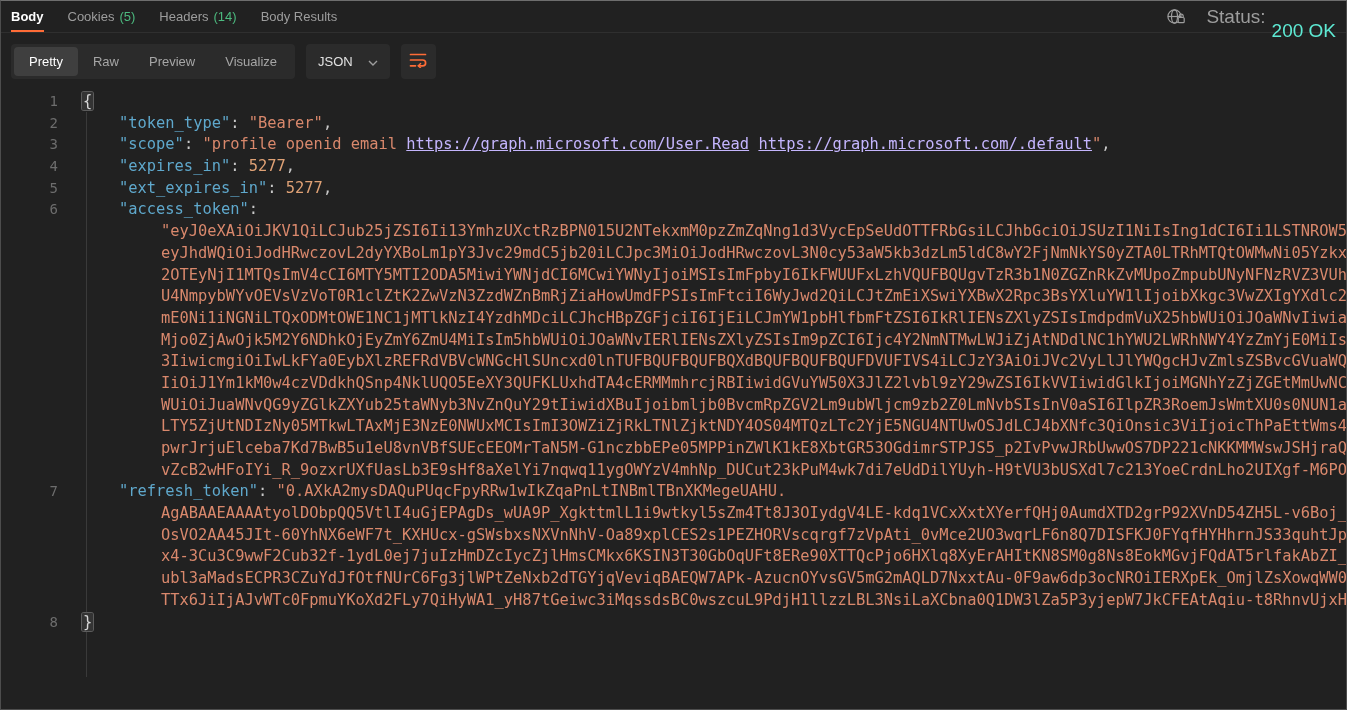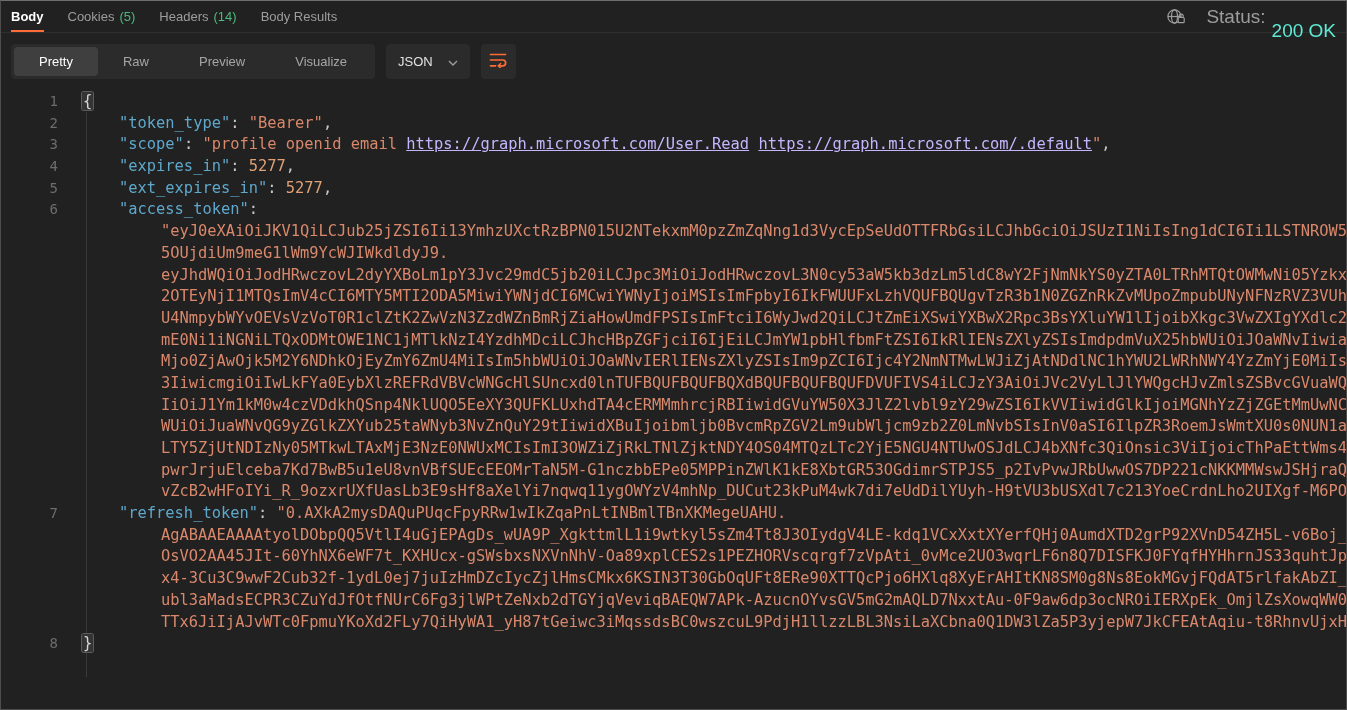--- a/index.html
+++ b/index.html
@@ -18,21 +18,21 @@
   .tab { display:flex; align-items:center; gap:5px; margin-right:24px; font-size:13px; color:#9d9d9d; position:relative; cursor:pointer; }
   .tab.active { color:#ffffff; font-weight:bold; }
   .tab.active::after { content:""; position:absolute; left:0; right:0; bottom:0; height:2px; background:#ff6c37; }
   .tab .count { color:#4cba7f; }
   .status-zone { margin-left:auto; display:flex; align-items:center; font-size:19px; color:#9d9d9d; gap:6px; }
   .status-zone .icon-globe { margin-right:12px; display:flex; align-items:center; }
   .status-ok { color:#5eead4;margin-top:28px; }
   
   .toolbar { display:flex; align-items:center; padding:11px 10px 11px 10px; gap:11px; }
   .seg { display:flex; background:#2b2b2b; border-radius:4px; padding:3px; }
-  .seg-btn { height:29px; padding:0 25px; display:flex; align-items:center; font-size:13px; color:#a6a6a6; border-radius:4px; cursor:pointer; }
+  .seg-btn { height:29px; padding:0 15px; display:flex; align-items:center; font-size:13px; color:#a6a6a6; border-radius:4px; cursor:pointer; }
   .seg-btn.active { background:#3f3f3f; color:#ffffff; }
   .json-btn { height:35px; background:#2b2b2b; border-radius:4px; padding:0 12px; display:flex; align-items:center; gap:15px; font-size:13px; color:#e3e3e3; cursor:pointer; }
   .wrap-btn { width:35px; height:35px; background:#2b2b2b; border-radius:4px; display:flex; align-items:center; justify-content:center; cursor:pointer; }
   
   .editor { position:relative; font-family:"DejaVu Sans Mono","Liberation Mono",monospace; font-size:15.4px; padding-top:1px; }
   .guide { position:absolute; left:85px; top:22px; width:1px; height:565px; background:#3a3a3a; }
   .crow { display:flex; height:21.7px; line-height:21.7px; white-space:pre; overflow:hidden; position:relative; }
   .gut { width:57px; flex:none; text-align:right; color:#6d6d6d; font-size:14px; }
   .code { flex:1; overflow:hidden; }
   .tok-key { color:#5fa8cc; }
@@ -106,21 +106,20 @@
 <div class="editor">
   <div class="guide"></div>
   <div>
       <div class="crow"><div class="gut">1</div><div class="code" style="padding-left: 24px;"><span class="tok-brace">{</span></div></div>
       <div class="crow"><div class="gut">2</div><div class="code" style="padding-left: 61px;"><span class="tok-key">"token_type"</span><span class="tok-p">: </span><span class="tok-str">"Bearer"</span><span class="tok-p">,</span></div></div>
       <div class="crow"><div class="gut">3</div><div class="code" style="padding-left: 61px;"><span class="tok-key">"scope"</span><span class="tok-p">: </span><span class="tok-str">"profile openid email </span><span class="tok-url">https://graph.microsoft.com/User.Read</span><span class="tok-str"> </span><span class="tok-url">https://graph.microsoft.com/.default</span><span class="tok-str">"</span><span class="tok-p">,</span></div></div>
       <div class="crow"><div class="gut">4</div><div class="code" style="padding-left: 61px;"><span class="tok-key">"expires_in"</span><span class="tok-p">: </span><span class="tok-num">5277</span><span class="tok-p">,</span></div></div>
       <div class="crow"><div class="gut">5</div><div class="code" style="padding-left: 61px;"><span class="tok-key">"ext_expires_in"</span><span class="tok-p">: </span><span class="tok-num">5277</span><span class="tok-p">,</span></div></div>
       <div class="crow"><div class="gut">6</div><div class="code" style="padding-left: 61px;"><span class="tok-key">"access_token"</span><span class="tok-p">:</span></div></div>
       <div class="crow"><div class="gut"></div><div class="code" style="padding-left: 103px;"><span class="tok-str">"eyJ0eXAiOiJKV1QiLCJub25jZSI6Ii13YmhzUXctRzBPN015U2NTekxmM0pzZmZqNng1d3VycEpSeUdOTTFRbGsiLCJhbGciOiJSUzI1NiIsIng1dCI6Ii1LSTNROW5OUjdi</span></div></div>
-      <div class="crow"><div class="gut"></div><div class="code" style="padding-left: 103px;"><span class="tok-str">5OUjdiUm9meG1lWm9YcWJIWkdldyJ9.</span></div></div>
       <div class="crow"><div class="gut"></div><div class="code" style="padding-left: 103px;"><span class="tok-str">eyJhdWQiOiJodHRwczovL2dyYXBoLm1pY3Jvc29mdC5jb20iLCJpc3MiOiJodHRwczovL3N0cy53aW5kb3dzLm5ldC8wY2FjNmNkYS0yZTA0LTRhMTQtOWMwNi05YzkxNDcwZ</span></div></div>
       <div class="crow"><div class="gut"></div><div class="code" style="padding-left: 103px;"><span class="tok-str">2OTEyNjI1MTQsImV4cCI6MTY5MTI2ODA5MiwiYWNjdCI6MCwiYWNyIjoiMSIsImFpbyI6IkFWUUFxLzhVQUFBQUgvTzR3b1N0ZGZnRkZvMUpoZmpubUNyNFNzRVZ3VUhpdzVK</span></div></div>
       <div class="crow"><div class="gut"></div><div class="code" style="padding-left: 103px;"><span class="tok-str">U4NmpybWYvOEVsVzVoT0R1clZtK2ZwVzN3ZzdWZnBmRjZiaHowUmdFPSIsImFtciI6WyJwd2QiLCJtZmEiXSwiYXBwX2Rpc3BsYXluYW1lIjoibXkgc3VwZXIgYXdlc29tZSB</span></div></div>
       <div class="crow"><div class="gut"></div><div class="code" style="padding-left: 103px;"><span class="tok-str">mE0Ni1iNGNiLTQxODMtOWE1NC1jMTlkNzI4YzdhMDciLCJhcHBpZGFjciI6IjEiLCJmYW1pbHlfbmFtZSI6IkRlIENsZXlyZSIsImdpdmVuX25hbWUiOiJOaWNvIiwiaWR0eX</span></div></div>
       <div class="crow"><div class="gut"></div><div class="code" style="padding-left: 103px;"><span class="tok-str">Mjo0ZjAwOjk5M2Y6NDhkOjEyZmY6ZmU4MiIsIm5hbWUiOiJOaWNvIERlIENsZXlyZSIsIm9pZCI6Ijc4Y2NmNTMwLWJiZjAtNDdlNC1hYWU2LWRhNWY4YzZmYjE0MiIsInBsY</span></div></div>
       <div class="crow"><div class="gut"></div><div class="code" style="padding-left: 103px;"><span class="tok-str">3IiwicmgiOiIwLkFYa0EybXlzREFRdVBVcWNGcHlSUncxd0lnTUFBQUFBQUFBQXdBQUFBQUFBQUFDVUFIVS4iLCJzY3AiOiJVc2VyLlJlYWQgcHJvZmlsZSBvcGVuaWQgZW1h</span></div></div>
       <div class="crow"><div class="gut"></div><div class="code" style="padding-left: 103px;"><span class="tok-str">IiOiJ1Ym1kM0w4czVDdkhQSnp4NklUQO5EeXY3QUFKLUxhdTA4cERMMmhrcjRBIiwidGVuYW50X3JlZ2lvbl9zY29wZSI6IkVVIiwidGlkIjoiMGNhYzZjZGEtMmUwNC00YTE</span></div></div>
       <div class="crow"><div class="gut"></div><div class="code" style="padding-left: 103px;"><span class="tok-str">WUiOiJuaWNvQG9yZGlkZXYub25taWNyb3NvZnQuY29tIiwidXBuIjoibmljb0BvcmRpZGV2Lm9ubWljcm9zb2Z0LmNvbSIsInV0aSI6IlpZR3RoemJsWmtXU0s0NUN1ajNYQU</span></div></div>
       <div class="crow"><div class="gut"></div><div class="code" style="padding-left: 103px;"><span class="tok-str">LTY5ZjUtNDIzNy05MTkwLTAxMjE3NzE0NWUxMCIsImI3OWZiZjRkLTNlZjktNDY4OS04MTQzLTc2YjE5NGU4NTUwOSJdLCJ4bXNfc3QiOnsic3ViIjoicThPaEttWms4QUJU</span></div></div>
       <div class="crow"><div class="gut"></div><div class="code" style="padding-left: 103px;"><span class="tok-str">pwrJrjuElceba7Kd7BwB5u1eU8vnVBfSUEcEEOMrTaN5M-G1nczbbEPe05MPPinZWlK1kE8XbtGR53OGdimrSTPJS5_p2IvPvwJRbUwwOS7DP221cNKKMMWswJSHjraQCsZdB</span></div></div>

